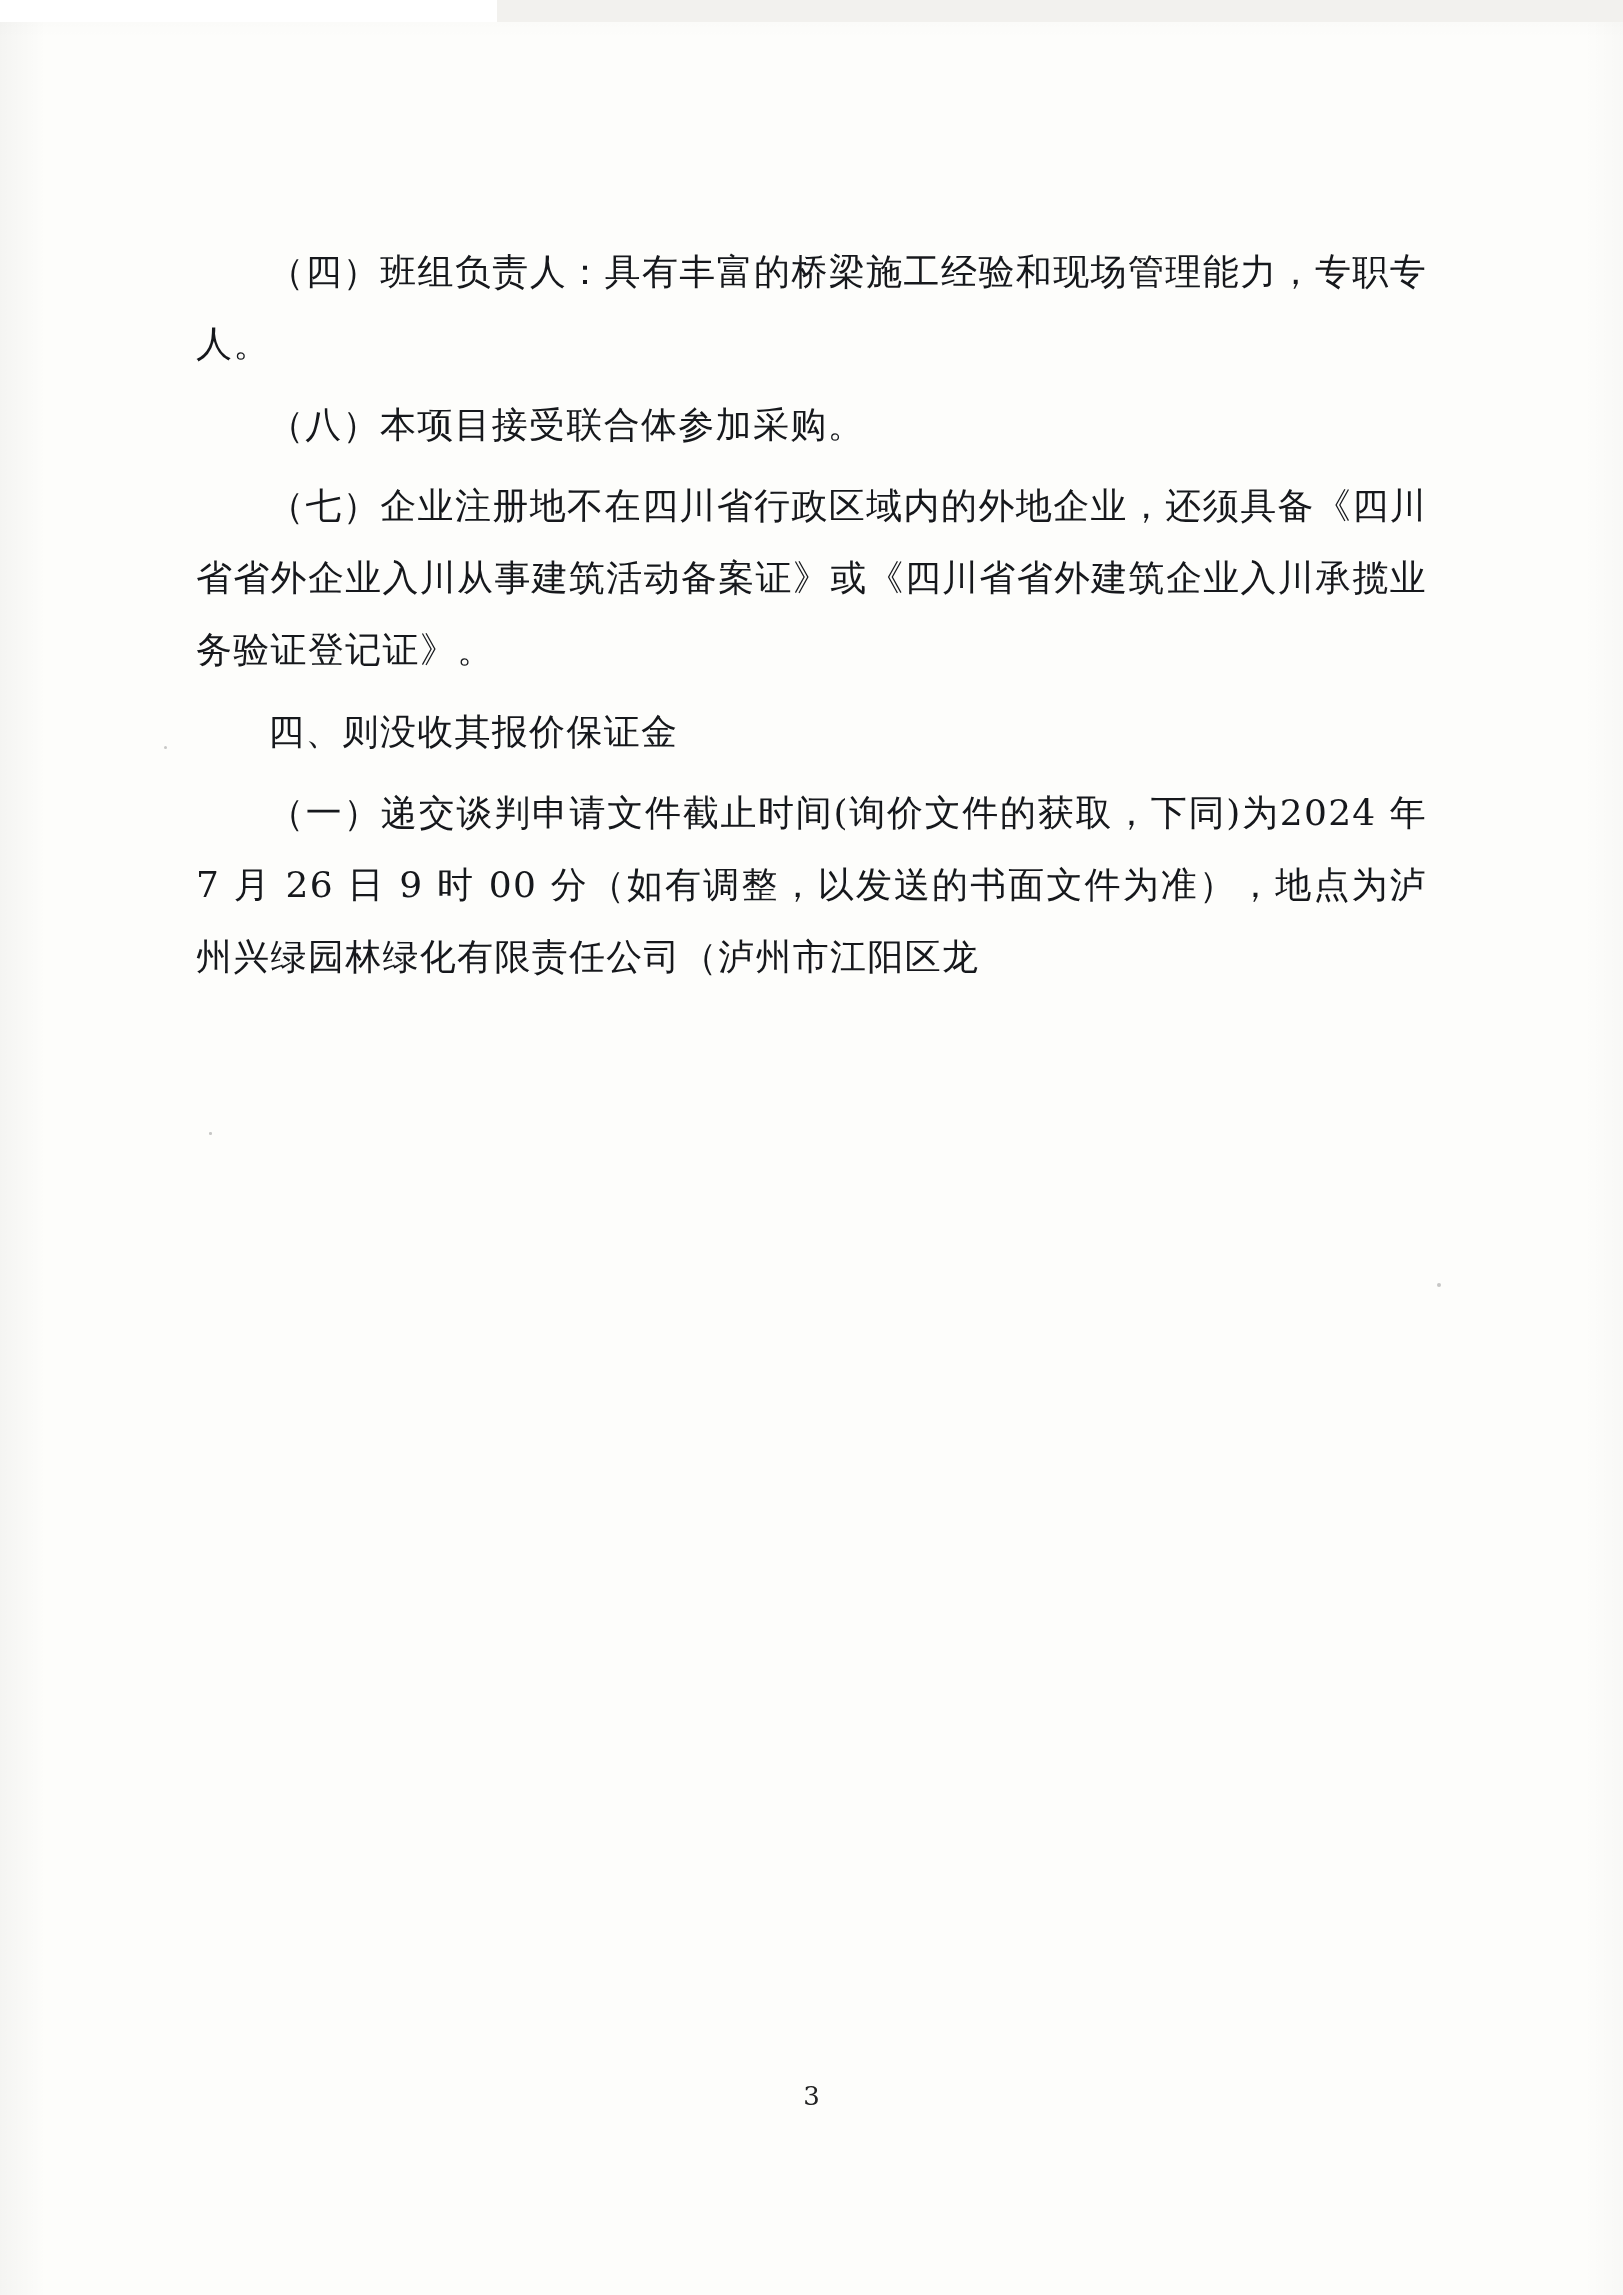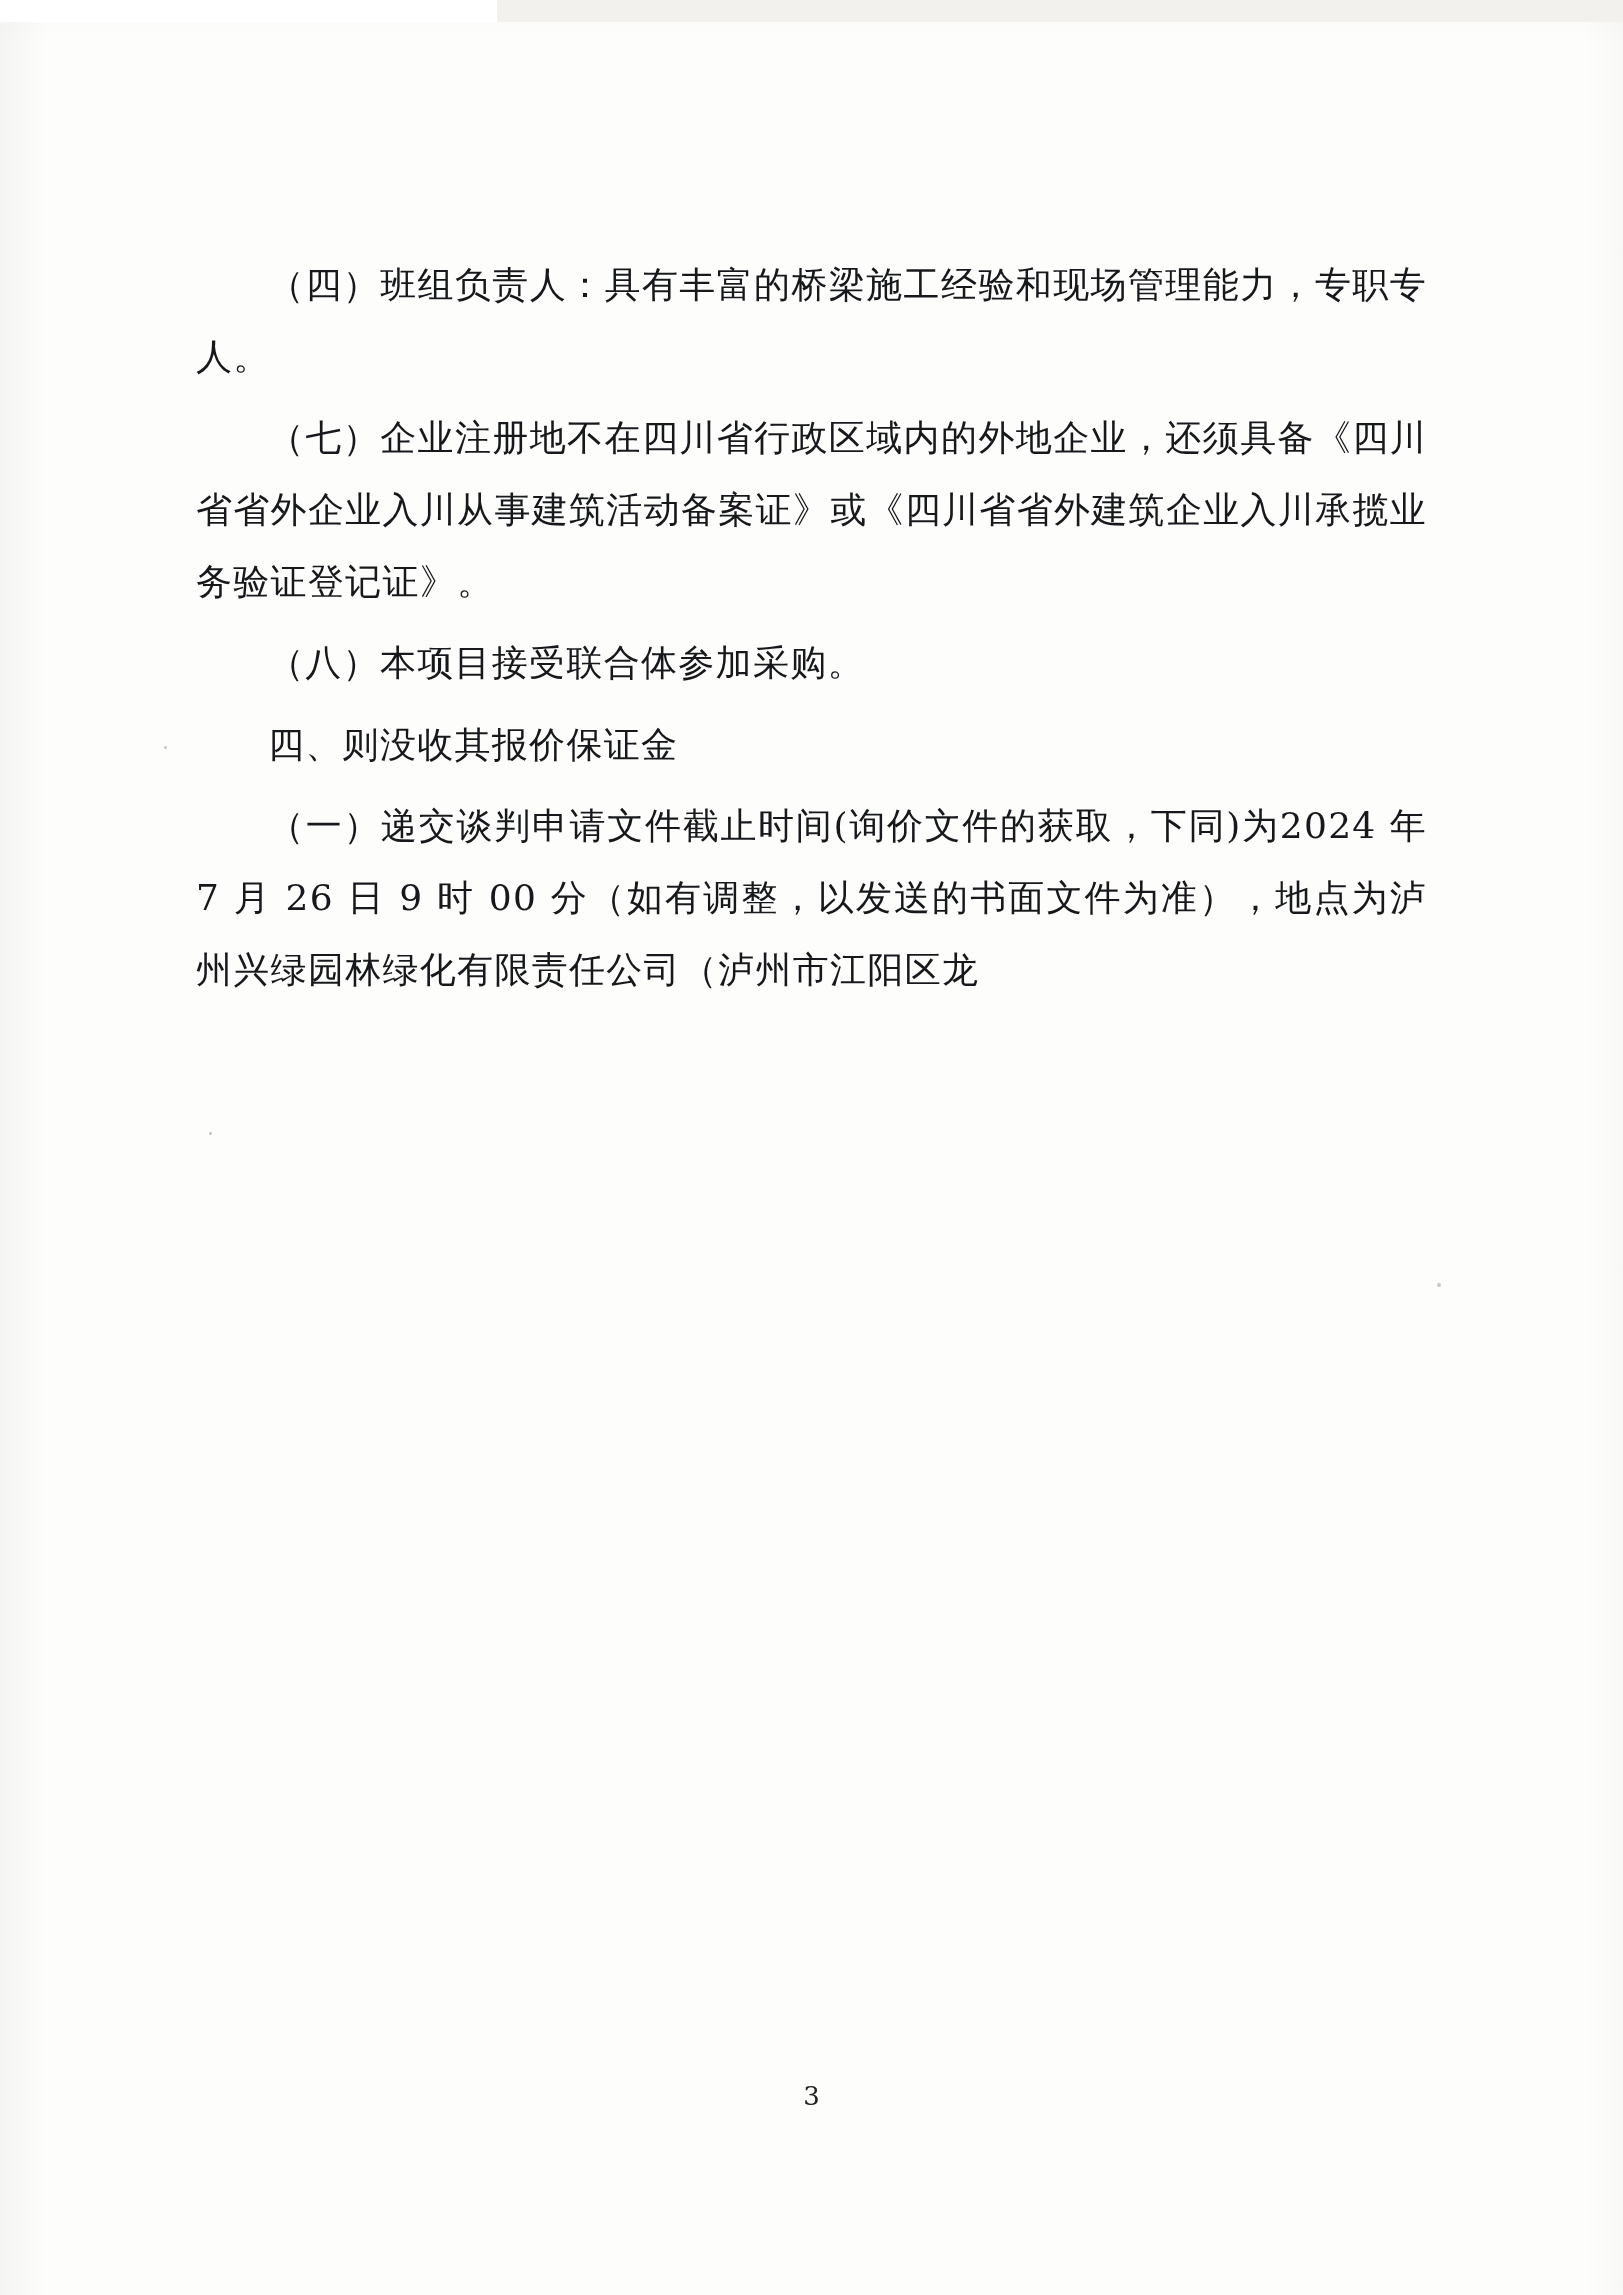--- a/index.html
+++ b/index.html
@@ -38,21 +38,21 @@
   }
   .scan-edge-top::after{
     content:"";
     position:absolute;
     left: 497px; top: 0; width: 1126px; height: 22px;
     background:#f2f1ee;
   }
   .content {
     position: absolute;
     left: 196px;
-    top: 249px;
+    top: 236px;
     width: 1231px;
   }
   p.para {
     margin: 0 0 0 0;
     font-size: 36px;
     line-height: 72px;
     letter-spacing: 1.3px;
     color: #16181c;
     text-align: justify;
     text-justify: inter-ideograph;
@@ -97,23 +97,23 @@
   <div class="speckle" style="left:164px; top:746px; width:3.3px; height:3.3px;"></div>
   <div class="speckle" style="left:1437px; top:1283px; width:3.9px; height:3.9px;"></div>
   <div class="speckle" style="left:209px; top:1132px; width:2.6px; height:2.6px;"></div>
 
   <div class="content">
 
     <p class="para indent">（四）班组负责人：具有丰富的桥梁施工经验和现场管理能力，专职专人。</p>
 
 
 
+    <p class="para indent">（八）本项目接受联合体参加采购。</p>
+
     <p class="para indent">（七）企业注册地不在四川省行政区域内的外地企业，还须具备《四川省省外企业入川从事建筑活动备案证》或《四川省省外建筑企业入川承揽业务验证登记证》。</p>
-
-    <p class="para indent">（八）本项目接受联合体参加采购。</p>
 
 
 
     <p class="para heading">四、则没收其报价保证金</p>
 
     <p class="para indent"><span>（一）递交谈判申请文件截止时间(询价文件的获取，下同)为</span><span class="u">2024</span><span> 年 </span><span class="u">7</span><span> 月 </span><span class="u">26</span><span> 日 9 时 00 分</span><span>（如有调整，以发送的书面文件为准），地点为</span><span class="u">泸州兴绿园林绿化有限责任公司（泸州市江阳区龙</span></p>
 
   </div>
 
   <div class="pageno">3</div>

